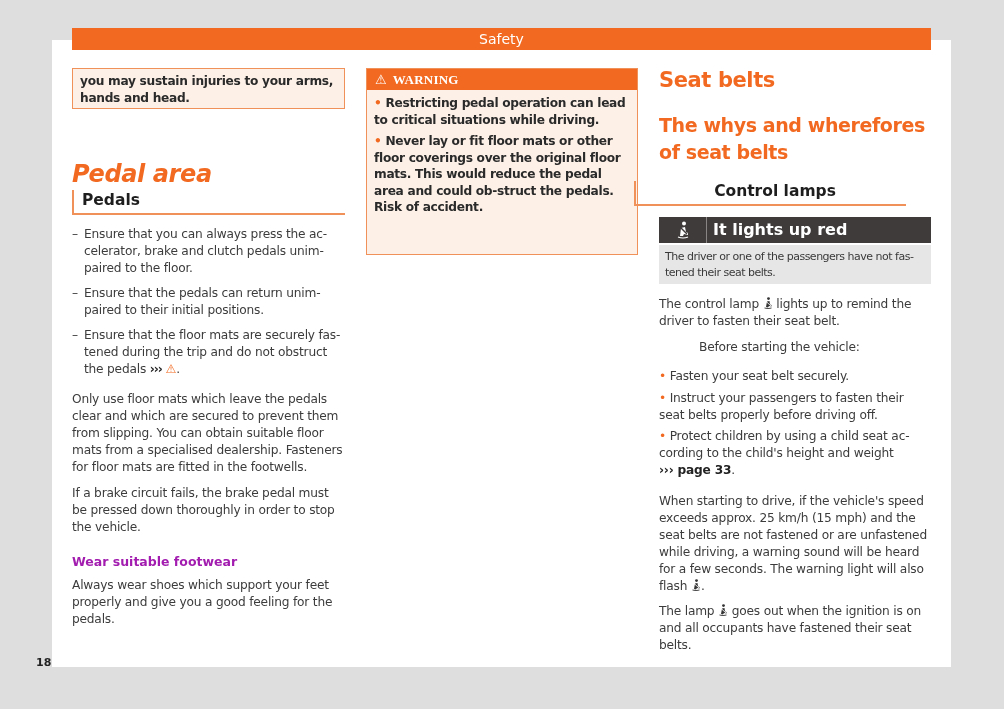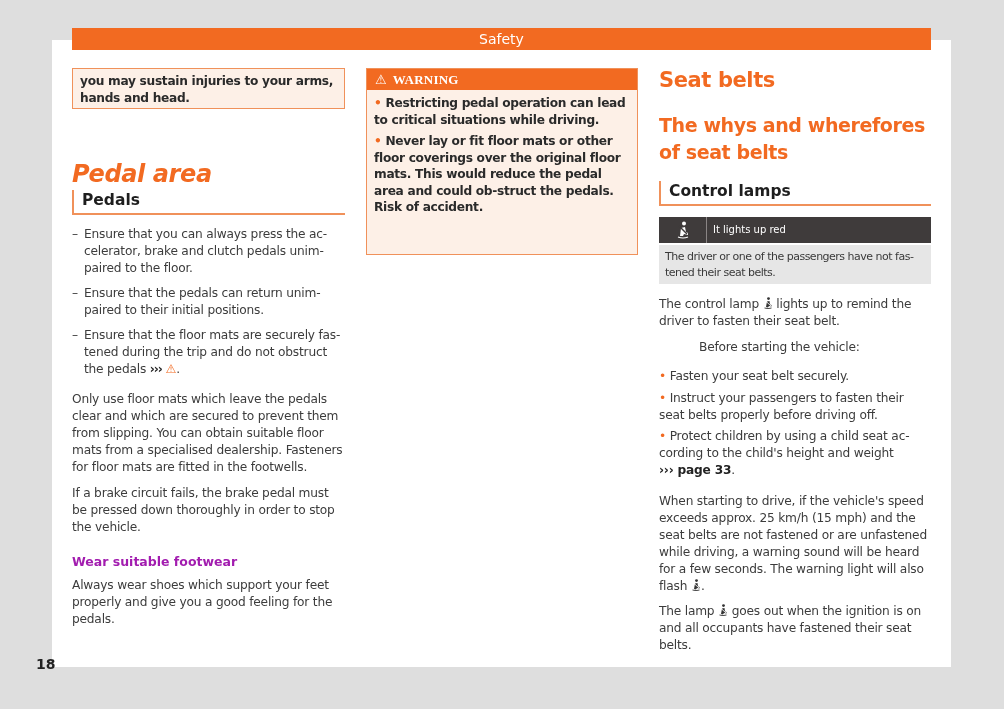--- a/index.html
+++ b/index.html
@@ -2,21 +2,21 @@
 <html><head>
 <meta charset="utf-8">
 <style>
   * { box-sizing: border-box; margin: 0; padding: 0; }
   html, body { width: 1004px; height: 709px; background: #dedede; overflow: hidden; }
   body { position: relative; font-family: "DejaVu Sans", sans-serif; color: #3a3a3a; }
 
   .page { position: absolute; left: 52px; top: 40px; width: 899px; height: 627px; background: #ffffff; }
   .header-bar { position: absolute; left: 72px; top: 28px; width: 859px; height: 22px; background: #f26a21;
     color: #fff; text-align: center; font-size: 14px; line-height: 22px; }
-  .page-number { position: absolute; left: 36px; top: 656px; font-size: 14px; font-weight: bold; color: #222; }
+  .page-number { position: absolute; left: 36px; top: 656px; font-size: 11px; font-weight: bold; color: #222; }
 
   .body-text { font-size: 12.2px; line-height: 17px; color: #3c3c3c; letter-spacing: -0.2px; }
   p.body-text { margin: 0; }
 
   .note-box { position: absolute; background: #fdf0e7; border: 1.5px solid #f0915a; padding: 4px 7px 3px 7px;
     font-size: 12.2px; line-height: 16.5px; font-weight: bold; color: #2a2a2a; letter-spacing: -0.3px; }
 
   .h-orange { position: absolute; color: #f26a21; font-weight: bold; letter-spacing: -0.4px; }
   .h-section { position: absolute; font-weight: bold; font-size: 15.5px; color: #1e1e1e; padding-left: 8px;
     border-left: 2px solid #f0915a; border-bottom: 2px solid #f0915a; line-height: 20px; padding-bottom: 3px; }
@@ -29,21 +29,21 @@
     border: 1.5px solid #f0915a; }
   .warn-head { background: #f26a21; color: #fff; height: 21px; font-weight: bold; font-size: 13px; line-height: 21px; padding-left: 8px; letter-spacing: 0.2px; font-family: Liberation Serif, serif; }
   .warn-head .tri { margin-right: 6px; font-weight: normal; }
   .warn-body { padding: 5px 7px 0 7px; font-size: 12.2px; line-height: 16.5px; font-weight: bold; color: #2a2a2a; letter-spacing: -0.3px; }
   .warn-body p { margin-bottom: 5px; }
   .bullet { color: #f26a21; }
 
   .lamp-table { position: absolute; left: 659px; top: 217px; width: 272px; }
   .lamp-row-head { display: flex; height: 26px; background: #3f3b3b; color: #fff; }
   .lamp-icon-cell { width: 48px; border-right: 1px solid #8a8585; display: flex; align-items: center; justify-content: center; font-size: 14px; }
-  .lamp-title-cell { flex: 1; padding-left: 6px; font-weight: normal; font-size: 10px; line-height: 26px; }
+  .lamp-title-cell { flex: 1; padding-left: 6px; font-weight: bold; font-size: 16px; line-height: 26px; }
   .lamp-desc { background: #e6e6e6; padding: 4px 6px 4px 6px; font-size: 11px; line-height: 15.5px; color: #3a3a3a; letter-spacing: -0.5px; margin-top: 2px; }
 
   .arrow-ref { font-weight: bold; color: #222; letter-spacing: -1px; }
   .warn-tri-inline { color: #f26a21; }
   .link-ref { font-weight: bold; color: #222; }
 
   .seatbelt-inline { display: inline-block; width: 10px; height: 12px; vertical-align: -1px; }
 </style>
 </head>
 <body>
@@ -76,21 +76,21 @@
     <span class="tri">⚠</span><span>WARNING</span>
   </div>
   <div class="warn-body">
     <p><span class="bullet">•</span> <span>Restricting pedal operation can lead to critical situations while driving.</span></p>
     <p><span class="bullet">•</span> <span>Never lay or fit floor mats or other floor coverings over the original floor mats. This would reduce the pedal area and could ob-struct the pedals. Risk of accident.</span></p>
   </div>
 </div>
 
 <div class="h-orange" style="left:659px; top:68px; font-size:21px;">Seat belts</div>
 <div class="h-orange" style="left:659px; top:112px; width:272px; font-size:19px; line-height:27px;">The whys and wherefores of seat belts</div>
-<div class="h-section" style="left:659px; top:181px; width:272px;">Control lamps</div>
+<div class="h-section" style="left:634px; top:181px; width:272px;text-align:center;">Control lamps</div>
 
 <div class="lamp-table">
   <div class="lamp-row-head">
     <div class="lamp-icon-cell">
       <svg width="16" height="18" viewBox="0 0 16 18">
           <circle cx="9" cy="2.5" r="2" fill="#fff"></circle>
           <path d="M5 15 L6 7 L10 6 L11 11 L13 12 L13 14 L9 13 L8 15 Z" fill="#fff"></path>
           <path d="M4 5 L12 13" stroke="#3f3b3b" stroke-width="1.4"></path>
           <path d="M3 16 Q8 18 13 16" stroke="#fff" stroke-width="1.2" fill="none"></path>
         </svg>

